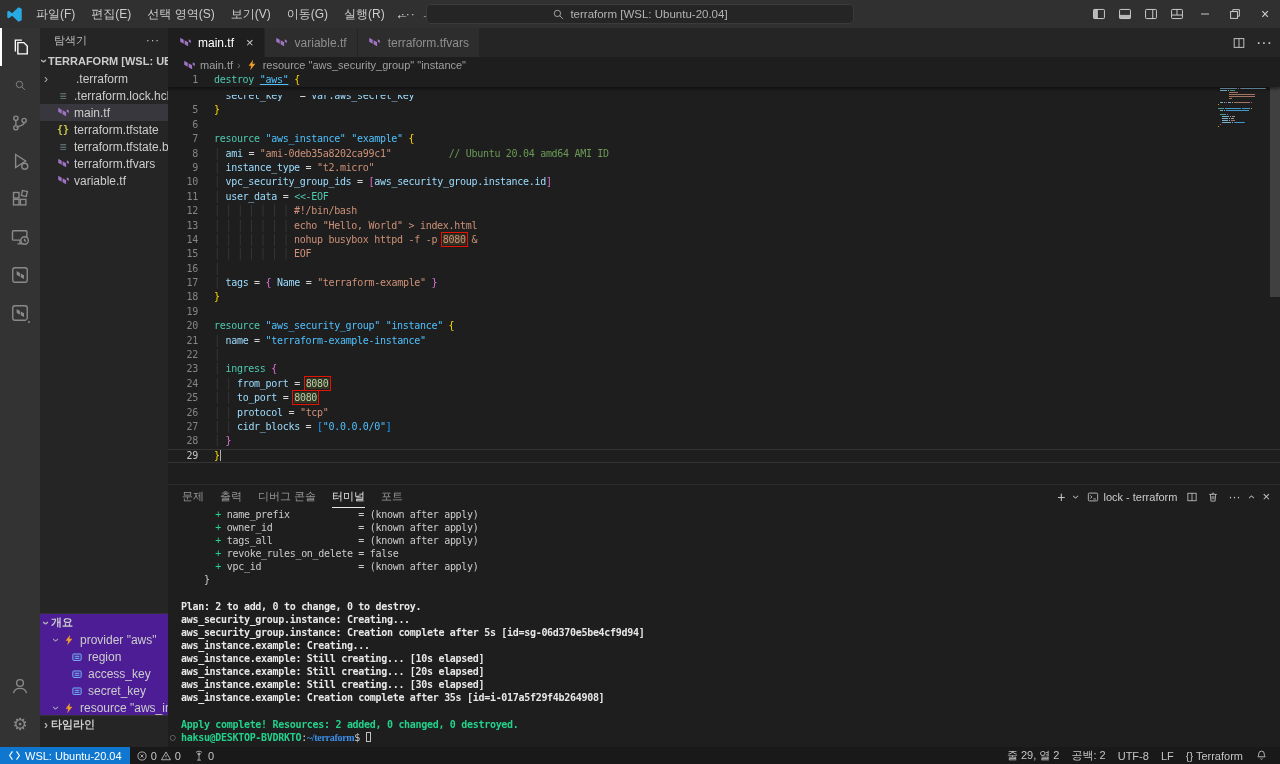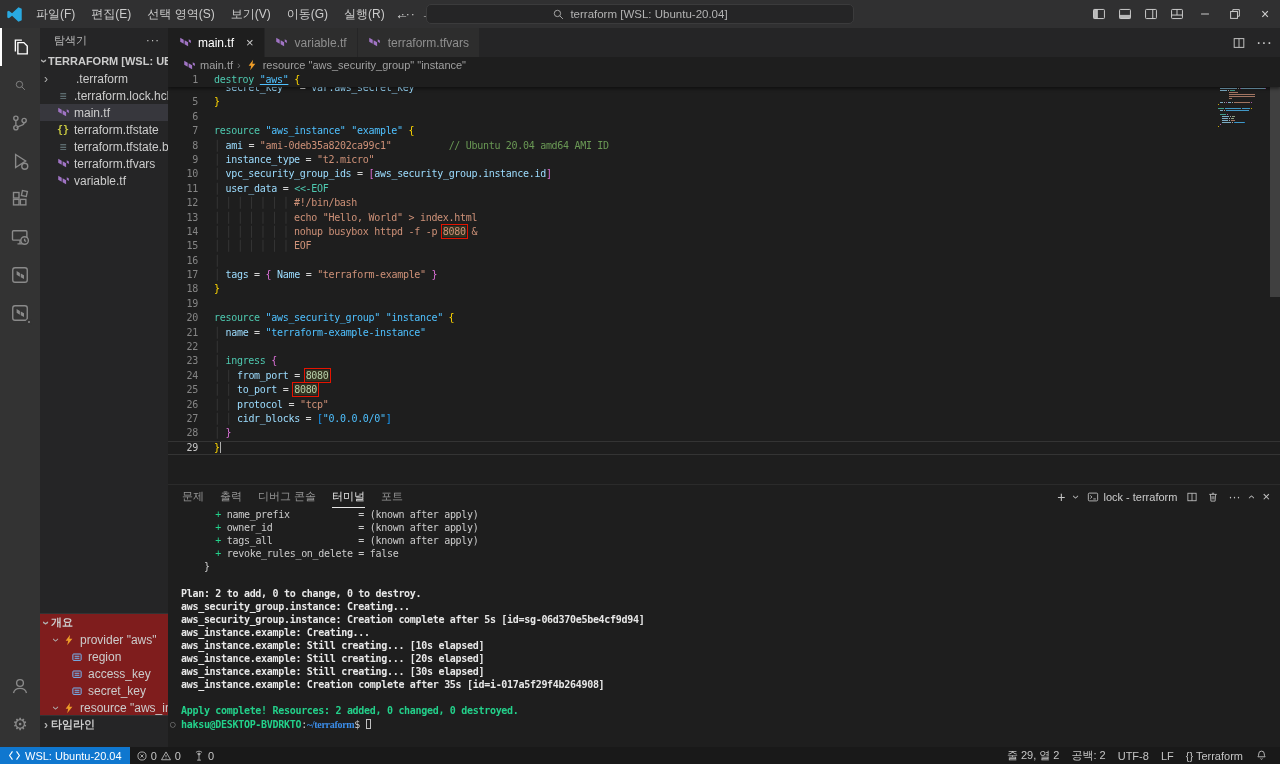--- a/index.html
+++ b/index.html
@@ -45,21 +45,21 @@
   .tree-row { height:17px; display:flex; align-items:center; gap:4px; padding-left:16px;
     white-space:nowrap; overflow:hidden; color:#cccccc; cursor:default; }
   .tree-row.selected { background:#37373d; }
   .tree-row .chev { width:10px; margin-left:-12px; color:#b0b0b0; }
   .fi { width:14px; height:14px; display:flex; align-items:center; justify-content:center; flex:none; }
   .fi-json { color:#cbcb41; font-family:"DejaVu Sans Mono",monospace; font-size:10px; font-weight:bold; }
   .fi-lines { color:#6d8086; font-size:12px; }
   .chevron { display:inline-block; font-size:12px; line-height:1; color:#b0b0b0; }
   .chevron.down { transform:rotate(90deg); }
   .chevron.right { }
-  #outline-sec { position:absolute; left:0; bottom:31px; width:128px; background:#7f1d1d; }
+  #outline-sec { position:absolute; left:0; bottom:31px; width:128px; background:#4c1d95; }
   .sec-header { height:18px; display:flex; align-items:center; gap:3px; font-size:11px;
     font-weight:bold; color:#cccccc; border-top:1px solid #333334; padding-left:4px; }
   .ol-row { height:17px; display:flex; align-items:center; gap:4px; white-space:nowrap;
     overflow:hidden; color:#cccccc; }
   #timeline-sec { position:absolute; left:0; bottom:14px; width:128px; }
   #timeline-sec .sec-header { font-weight:bold; }
 
   
   #editor-group { position:absolute; left:168px; top:28px; width:1112px; height:719px; }
   #tabbar { height:29px; background:#252526; display:flex; position:relative; }
@@ -75,21 +75,21 @@
 
   
   #editor-body { position:relative; height:411px; background:#1e1e1e; overflow:hidden;
     font-family:"DejaVu Sans Mono", monospace; font-size:10px; line-height:14.4px;
     letter-spacing:-0.3px; }
   .code-line, .sticky-line { display:flex; height:14.4px; }
   .ln { width:46px; flex:none; text-align:right; padding-right:16px; color:#858585; }
   .code { white-space:pre; flex:1; }
   .sticky-wrap { position:relative; z-index:5; background:#1e1e1e;
     box-shadow:0 2px 3px rgba(0,0,0,.45); }
-  .hidden-line { height:8px; overflow:hidden; }
+  .hidden-line { height:8px; overflow:hidden;margin-top:8px; }
   .hidden-line .code-line { margin-top:-6px; }
   .code-line.current { box-shadow:inset 0 1px 0 rgba(255,255,255,.10), inset 0 -1px 0 rgba(255,255,255,.10); }
   .code-line.current .ln { color:#c6c6c6; }
   .caret { display:inline-block; width:1px; height:11px; background:#aeafad; vertical-align:-2px; }
 
   .tk-kw  { color:#4ec9b0; }
   .tk-prop{ color:#9cdcfe; }
   .tk-op  { color:#d4d4d4; }
   .tk-pl  { color:#d4d4d4; }
   .tk-str { color:#ce9178; }
@@ -831,20 +831,21 @@
         <span>···</span>
         <span class="chevron" style="transform:rotate(-90deg);">›</span>
         <span style="font-size:13px;">×</span>
       </div>
     </div>
     <div id="terminal">
         <div class="t-line"><span class="t-w">      </span><span class="t-g">+</span><span class="t-w"> name_prefix            = (known after apply)</span></div>
         <div class="t-line"><span class="t-w">      </span><span class="t-g">+</span><span class="t-w"> owner_id               = (known after apply)</span></div>
         <div class="t-line"><span class="t-w">      </span><span class="t-g">+</span><span class="t-w"> tags_all               = (known after apply)</span></div>
         <div class="t-line"><span class="t-w">      </span><span class="t-g">+</span><span class="t-w"> revoke_rules_on_delete = false</span></div>
+        <div class="t-line"><span class="t-w">      </span><span class="t-g">+</span><span class="t-w"> vpc_id                 = (known after apply)</span></div>
         <div class="t-line"><span class="t-w">    }</span></div>
         <div class="t-line"></div>
         <div class="t-line"><span class="t-wb">Plan: 2 to add, 0 to change, 0 to destroy.</span></div>
         <div class="t-line"><span class="t-wb">aws_security_group.instance: Creating...</span></div>
         <div class="t-line"><span class="t-wb">aws_security_group.instance: Creation complete after 5s [id=sg-06d370e5be4cf9d94]</span></div>
         <div class="t-line"><span class="t-wb">aws_instance.example: Creating...</span></div>
         <div class="t-line"><span class="t-wb">aws_instance.example: Still creating... [10s elapsed]</span></div>
         <div class="t-line"><span class="t-wb">aws_instance.example: Still creating... [20s elapsed]</span></div>
         <div class="t-line"><span class="t-wb">aws_instance.example: Still creating... [30s elapsed]</span></div>
         <div class="t-line"><span class="t-wb">aws_instance.example: Creation complete after 35s [id=i-017a5f29f4b264908]</span></div>

